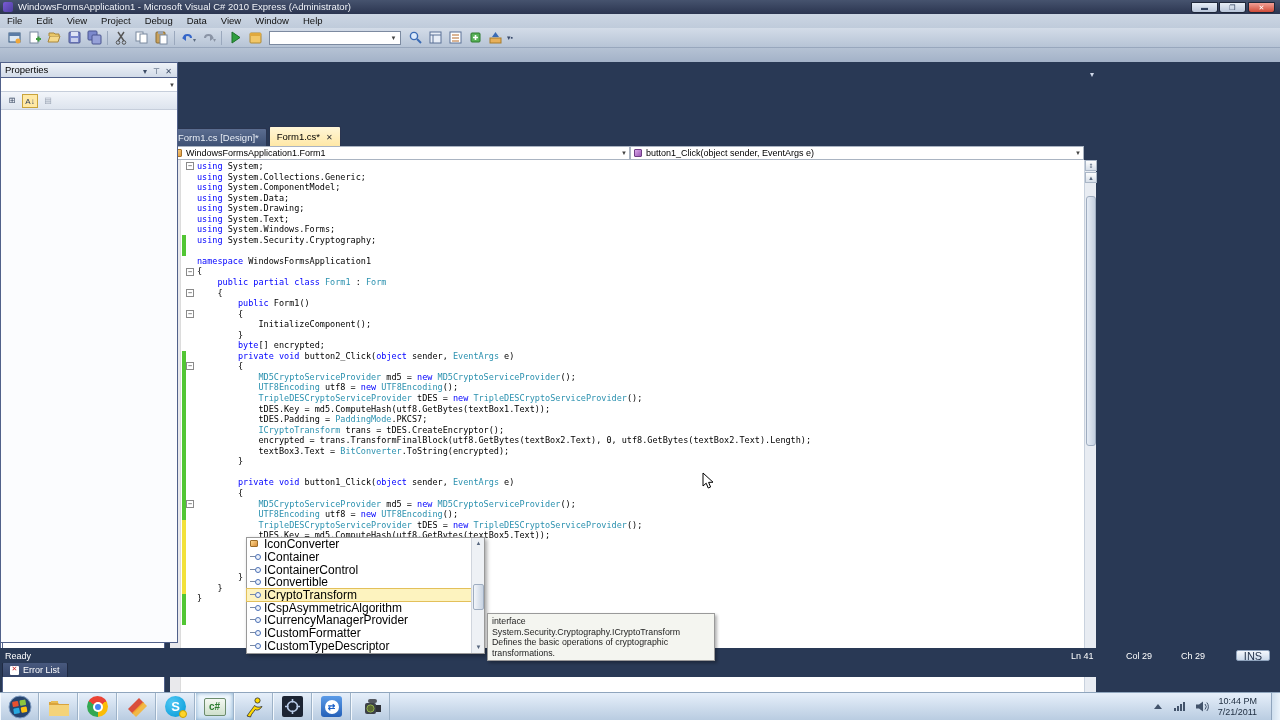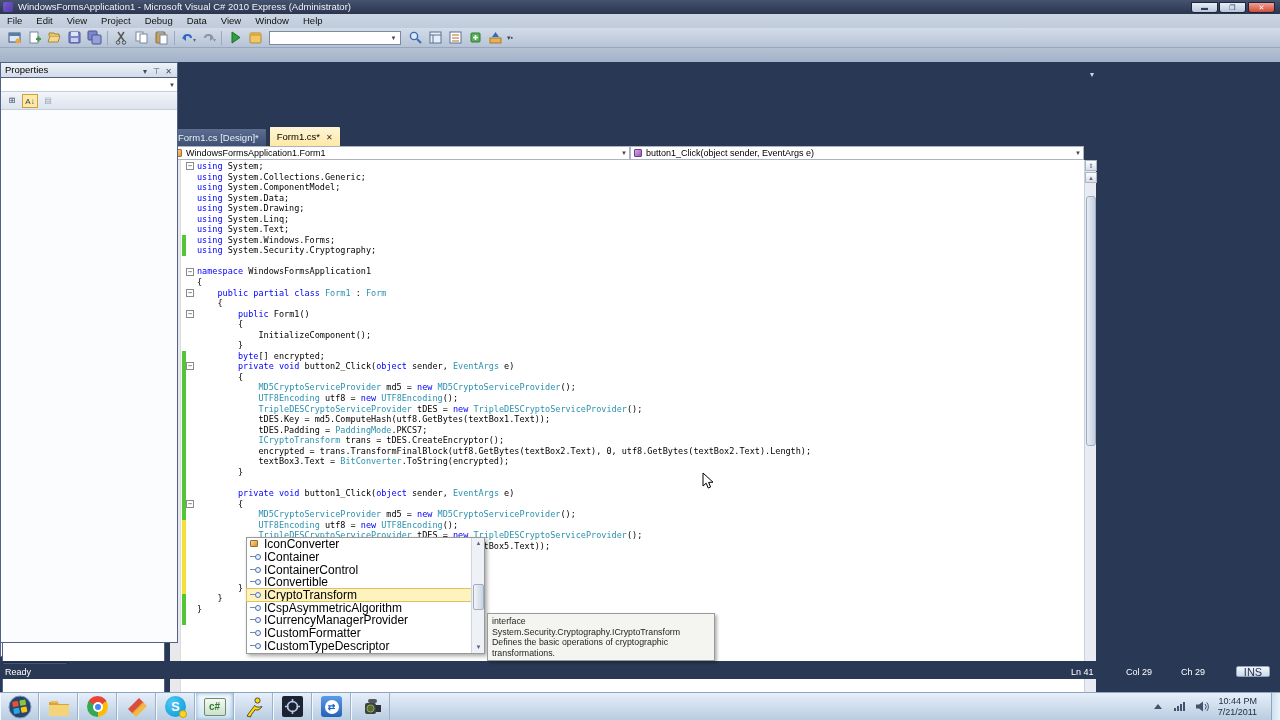--- a/index.html
+++ b/index.html
@@ -111,21 +111,21 @@
   .side-tab.active { background:#fff; color:#000; border:1px solid #51618a; border-top:none; }
   .mini-ico { width:9px; height:9px; margin-right:3px; border-radius:1px; flex:none; }
 
   
   #errorlist-bar { left:0; top:661px; width:1280px; height:16px; background:#293955; }
   #elist-tab { position:absolute; left:2px; top:1px; height:15px; background:linear-gradient(#48597e,#36466a);
     border:1px solid #1f2a42; border-bottom:none; border-radius:2px 2px 0 0; color:#fff; font-size:9px;
     display:flex; align-items:center; padding:0 7px; }
   #elist-ico { width:9px; height:9px; background:#fff; border-radius:1px; margin-right:4px; position:relative; }
   #elist-ico:after { content:"✕"; position:absolute; left:1.5px; top:-1px; font-size:7px; color:#c33; }
-  #statusbar { left:0; top:664px; width:1280px; height:15px; background:#293955; color:#fff; font-size:9px;
+  #statusbar { left:0; top:648px; width:1280px; height:15px; background:#293955; color:#fff; font-size:9px;
     display:flex; align-items:center; }
   #sb-ready { margin-left:5px; }
   .sb-field { width:55px; }
   #sb-ins { width:34px; height:11px; background:linear-gradient(#f4f8fd,#ccd9ea); border:1px solid #8fa3bd;
     border-radius:2px; color:#27364e; font-size:11px; text-align:center; line-height:10px; margin-right:10px; }
 
   
   #taskbar { left:0; top:692px; width:1280px; height:28px;
     background:linear-gradient(#e6effa,#b9cce1); border-top:1px solid #8fa5bd; display:flex; align-items:center; }
   .tb-app { width:39px; height:27px; display:flex; align-items:center; justify-content:center;
@@ -355,21 +355,20 @@
           <div class="foldbox" style="top: 149.7px;">−</div>
           <div class="foldbox" style="top: 202.45px;">−</div>
           <div class="foldbox" style="top: 339.6px;">−</div>
         </div>
       <div id="code-lines">
           <div class="code-line"><span class="tok-k">using</span><span class="tok-p"> System;</span></div>
           <div class="code-line"><span class="tok-k">using</span><span class="tok-p"> System.Collections.Generic;</span></div>
           <div class="code-line"><span class="tok-k">using</span><span class="tok-p"> System.ComponentModel;</span></div>
           <div class="code-line"><span class="tok-k">using</span><span class="tok-p"> System.Data;</span></div>
           <div class="code-line"><span class="tok-k">using</span><span class="tok-p"> System.Drawing;</span></div>
-          <div class="code-line"><span class="tok-k">using</span><span class="tok-p"> System.Linq;</span></div>
           <div class="code-line"><span class="tok-k">using</span><span class="tok-p"> System.Text;</span></div>
           <div class="code-line"><span class="tok-k">using</span><span class="tok-p"> System.Windows.Forms;</span></div>
           <div class="code-line"><span class="tok-k">using</span><span class="tok-p"> System.Security.Cryptography;</span></div>
           <div class="code-line">&nbsp;</div>
           <div class="code-line"><span class="tok-k">namespace</span><span class="tok-p"> WindowsFormsApplication1</span></div>
           <div class="code-line"><span class="tok-p">{</span></div>
           <div class="code-line"><span class="tok-p">    </span><span class="tok-k">public</span><span class="tok-p"> </span><span class="tok-k">partial</span><span class="tok-p"> </span><span class="tok-k">class</span><span class="tok-p"> </span><span class="tok-t">Form1</span><span class="tok-p"> : </span><span class="tok-t">Form</span></div>
           <div class="code-line"><span class="tok-p">    {</span></div>
           <div class="code-line"><span class="tok-p">        </span><span class="tok-k">public</span><span class="tok-p"> Form1()</span></div>
           <div class="code-line"><span class="tok-p">        {</span></div>

